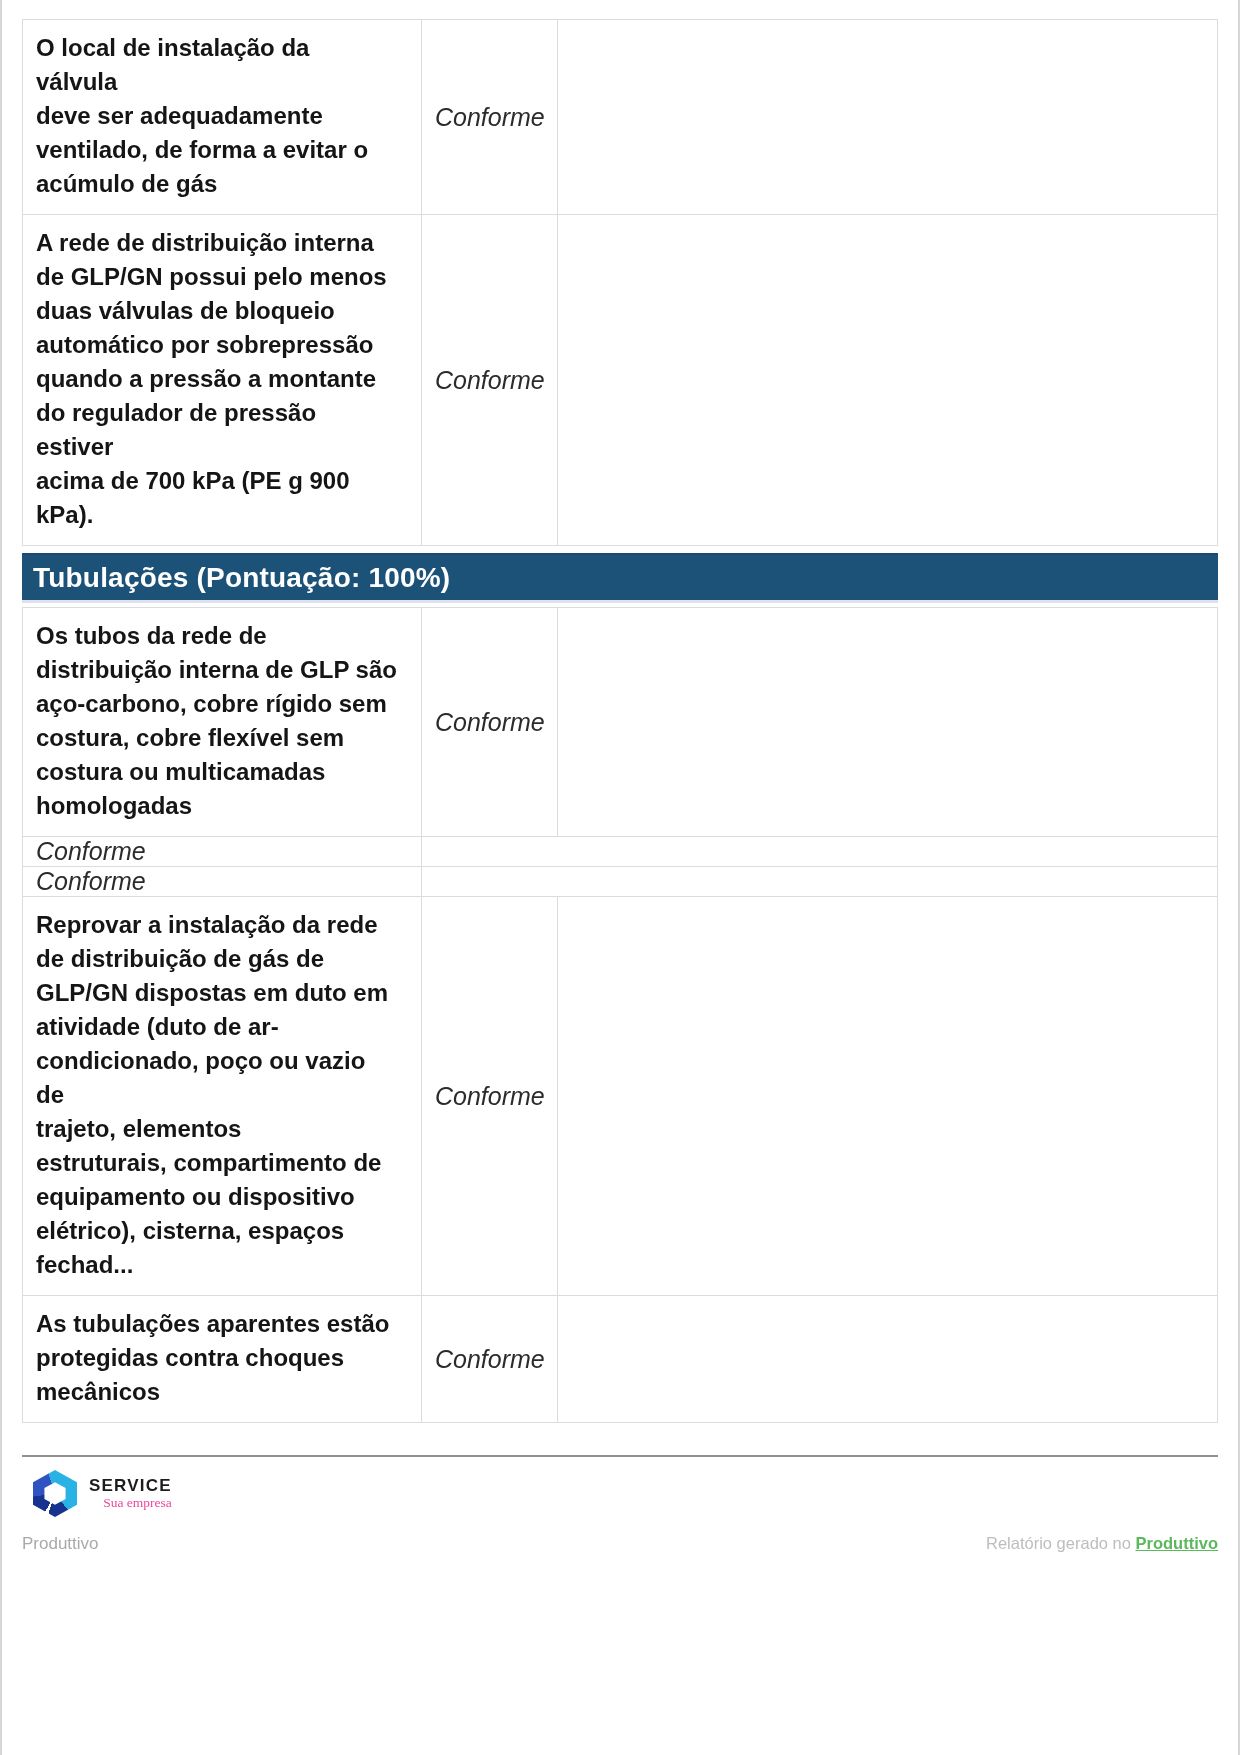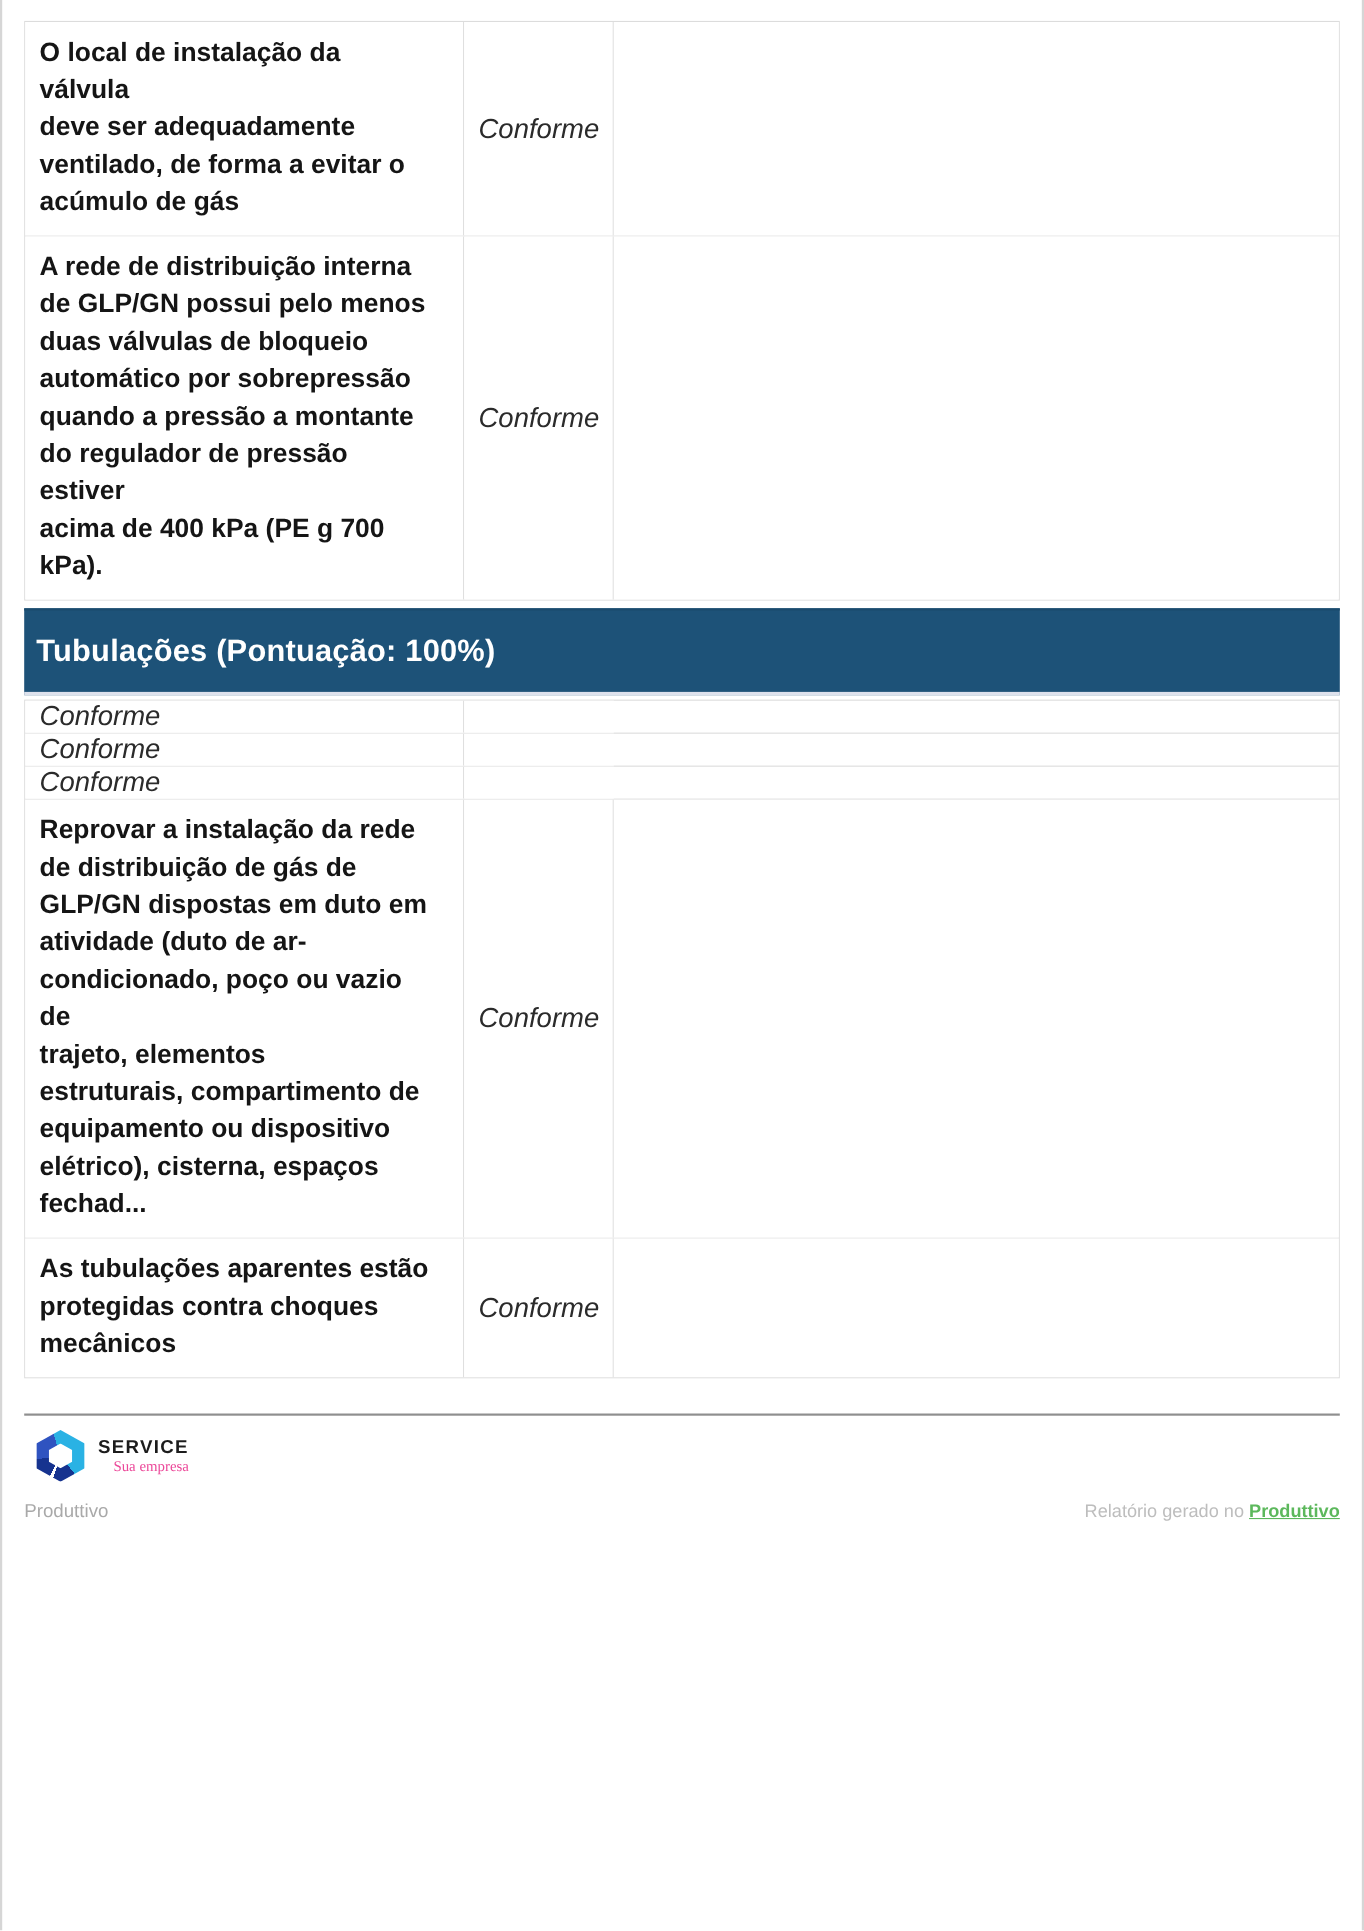--- a/index.html
+++ b/index.html
@@ -48,21 +48,21 @@
     padding-left: 13px;
     font-size: 25px;
     color: #2b2b2b;
     font-style: italic;
   }
   .cell.e { min-width: 10px; }
 
   
   .section-band {
     margin-top: 7px;
-    height: 79px;
+    height: 50px;
     background: #1d5278;
     border-top: 2px solid #1a4a6d;
     border-bottom: 3px solid #dde1ec;
     display: flex;
     align-items: center;
     padding-left: 11px;
   }
   .section-band .band-label {
     color: #ffffff;
     font-size: 28px;
@@ -153,33 +153,39 @@
         <div class="cell s">Conforme</div>
         <div class="cell e"></div>
       </div>
       <div class="ck-row">
         <div class="cell q">A rede de distribuição interna
 de GLP/GN possui pelo menos
 duas válvulas de bloqueio
 automático por sobrepressão
 quando a pressão a montante
 do regulador de pressão estiver
-acima de 400 kPa (PE g 700
+acima de 700 kPa (PE g 900
 kPa).</div>
         <div class="cell s">Conforme</div>
         <div class="cell e"></div>
       </div>
     </div>
 
     <div class="section-band">
       <span class="band-label">Tubulações (Pontuação: 100%)</span>
     </div>
 
     <div class="ck-table lower">
       <div class="ck-row">
+        <div class="cell q">Os tubos da rede de
+distribuição interna de GLP são
+aço-carbono, cobre rígido sem
+costura, cobre flexível sem
+costura ou multicamadas
+homologadas</div>
         <div class="cell s">Conforme</div>
         <div class="cell e"></div>
       </div>
       <div class="ck-row">
         <div class="cell s">Conforme</div>
         <div class="cell e"></div>
       </div>
       <div class="ck-row">
         <div class="cell s">Conforme</div>
         <div class="cell e"></div>

